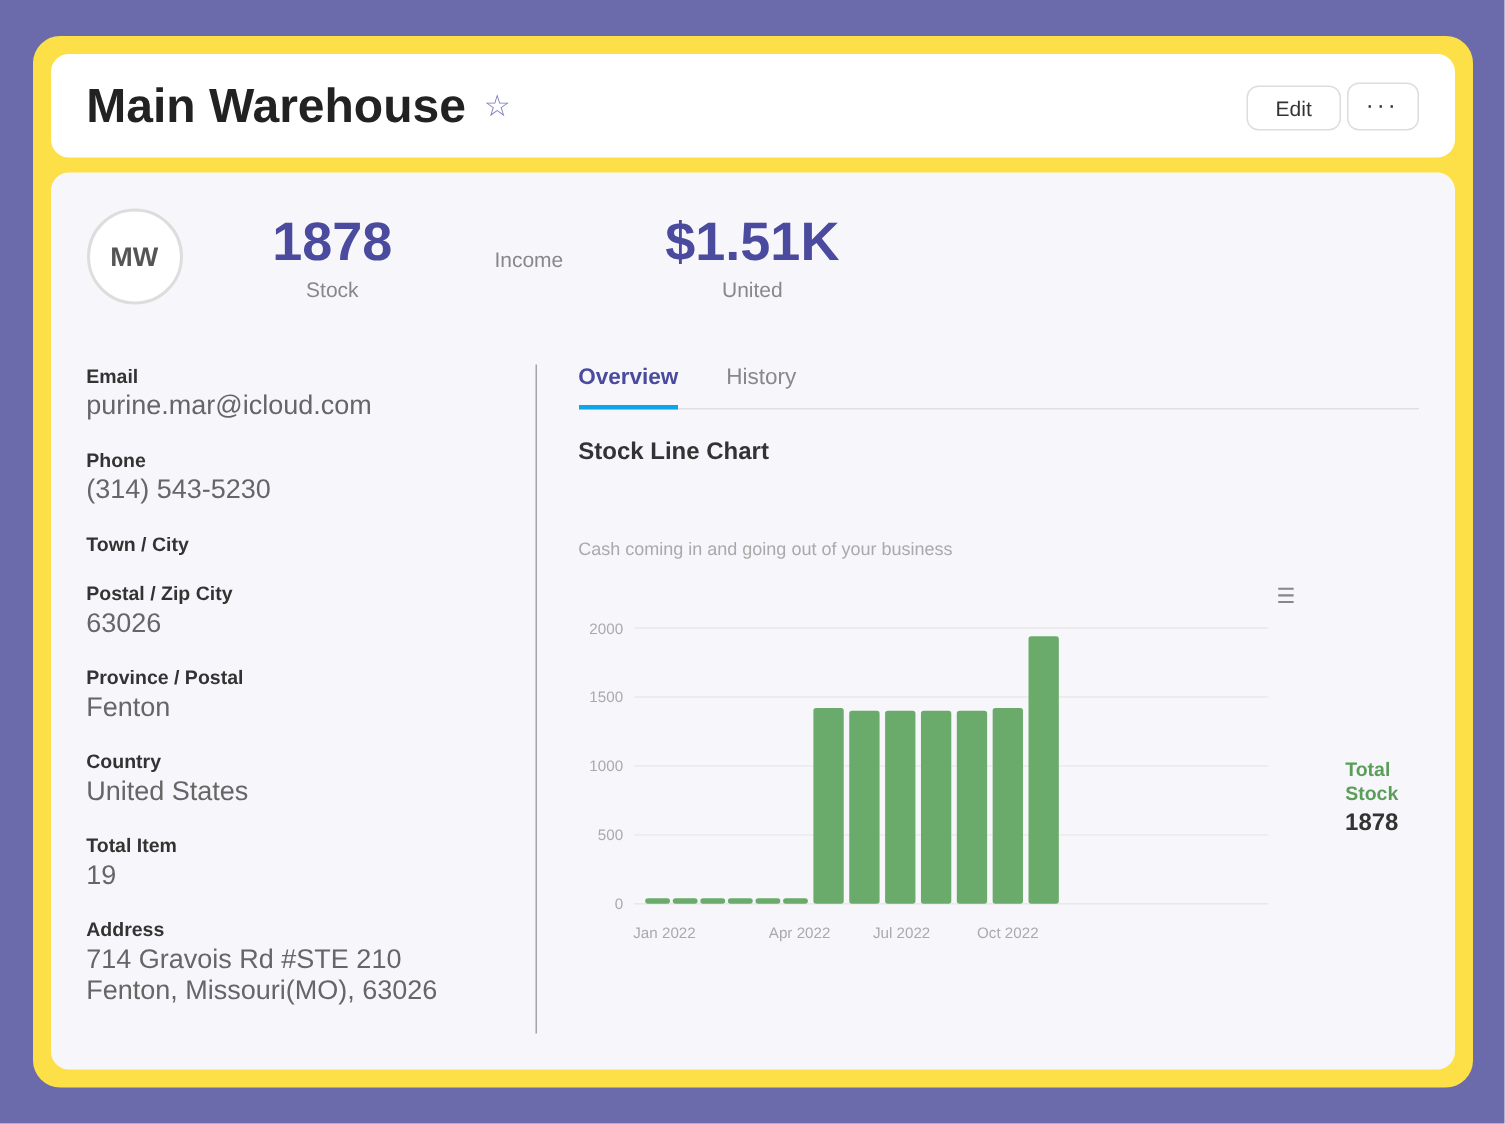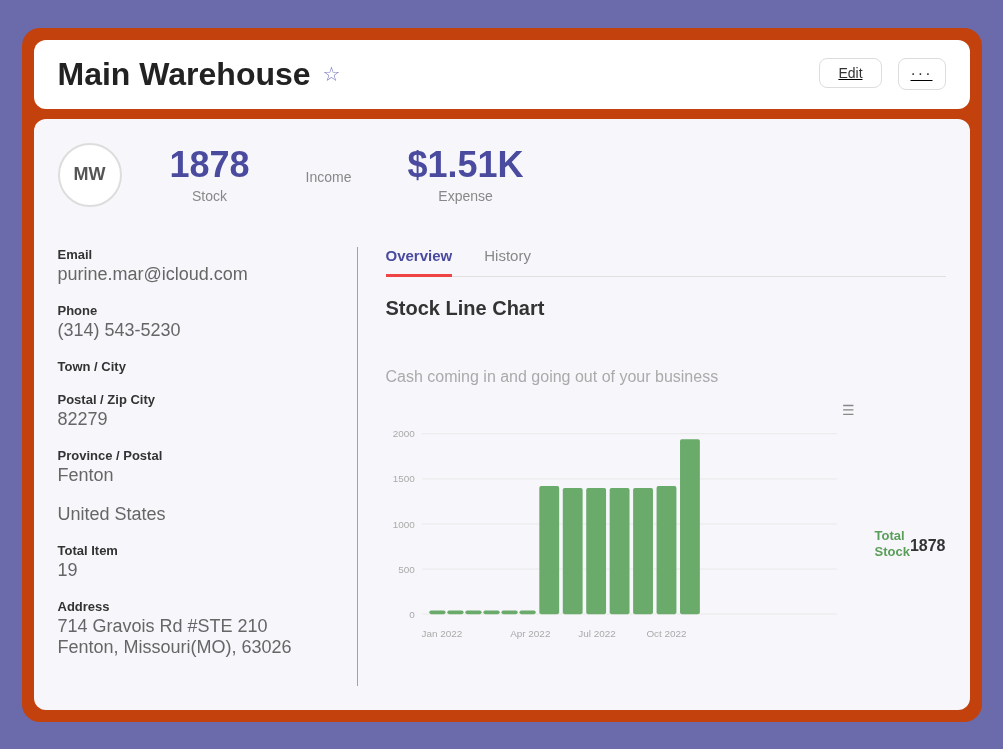--- a/index.html
+++ b/index.html
@@ -6,21 +6,21 @@
     body {
       font-family: -apple-system, BlinkMacSystemFont, 'Segoe UI', sans-serif;
       background: #6b6bab;
       display: flex;
       align-items: center;
       justify-content: center;
       min-height: 100vh;
       padding: 16px;
     }
     .outer-frame {
-      background: #c2410c;
+      background: #fde047;
       border-radius: 18px;
       padding: 12px;
       width: 960px;
       max-width: 100%;
     }
     .header-bar {
       background: white;
       border-radius: 12px;
       padding: 16px 24px;
       display: flex;
@@ -38,23 +38,22 @@
       font-weight: 600;
       color: #222;
     }
     .star-icon {
       color: #7b7bbf;
       font-size: 20px;
       cursor: pointer;
     }
     .header-right {
       display: flex;
-      align-items: flex-start;
-      gap: 16px;
-      text-decoration: underline;
+      align-items: flex-end;
+      gap: 4px;
     }
     .edit-btn {
       border: 1px solid #ddd;
       background: white;
       border-radius: 8px;
       padding: 6px 18px;
       font-size: 14px;
       color: #333;
       cursor: pointer;
     }
@@ -69,21 +68,21 @@
       letter-spacing: 2px;
     }
     .main-content {
       background: #f7f7fb;
       border-radius: 12px;
       padding: 24px;
     }
     .stats-row {
       display: flex;
       align-items: center;
-      gap: 0;
+      gap: 12px;
       margin-bottom: 40px;
     }
     .avatar {
       width: 64px;
       height: 64px;
       border-radius: 50%;
       border: 2px solid #ddd;
       display: flex;
       align-items: center;
       justify-content: center;
@@ -144,47 +143,47 @@
     .tab {
       font-size: 15px;
       padding-bottom: 10px;
       cursor: pointer;
       color: #888;
       border-bottom: 3px solid transparent;
       margin-bottom: -1px;
     }
     .tab.active {
       color: #4a4a9e;
-      border-bottom: 3px solid #ef4444;
+      border-bottom: 3px solid #0ea5e9;
       font-weight: 600;
     }
     .chart-title {
-      font-size: 20px;
+      font-size: 16px;
       font-weight: 600;
       color: #333;
       margin-bottom: 4px;
     }
     .chart-subtitle {
-      font-size: 16px;
+      font-size: 12px;
       color: #aaa;
       margin-bottom: 16px;
       margin-top: 48px;
     }
     .chart-area {
       position: relative;
       display: flex;
       gap: 12px;
     }
     .chart-svg-wrapper {
       flex: 1;
       position: relative;
     }
     .chart-legend {
       display: flex;
-      flex-direction: row;
+      flex-direction: column;
       align-items: center;
       justify-content: center;
       padding-left: 8px;
       min-width: 70px;
     }
     .legend-label {
       font-size: 13px;
       color: #5a9e5a;
       font-weight: 600;
       line-height: 1.2;
@@ -228,47 +227,48 @@
       </div>
       <div class="stat-item">
         <div class="stat-value">1878</div>
         <div class="stat-label">Stock</div>
       </div>
       <div class="stat-item">
         <div class="stat-label">Income</div>
       </div>
       <div class="stat-item">
         <div class="stat-value">$1.51K</div>
-        <div class="stat-label">Expense</div>
+        <div class="stat-label">United</div>
       </div>
     </div>
 
     <div class="body-row">
 
       <div class="left-panel">
         <div class="info-field">
           <div class="info-label">Email</div>
           <div class="info-value">purine.mar@icloud.com</div>
         </div>
         <div class="info-field">
           <div class="info-label">Phone</div>
           <div class="info-value">(314) 543-5230</div>
         </div>
         <div class="info-field">
           <div class="info-label">Town / City</div>
         </div>
         <div class="info-field">
           <div class="info-label">Postal / Zip City</div>
-          <div class="info-value">82279</div>
+          <div class="info-value">63026</div>
         </div>
         <div class="info-field">
           <div class="info-label">Province / Postal</div>
           <div class="info-value">Fenton</div>
         </div>
         <div class="info-field">
+          <div class="info-label">Country</div>
           <div class="info-value">United States</div>
         </div>
         <div class="info-field">
           <div class="info-label">Total Item</div>
           <div class="info-value">19</div>
         </div>
         <div class="info-field">
           <div class="info-label">Address</div>
           <div class="info-value">714 Gravois Rd #STE 210 Fenton, Missouri(MO), 63026</div>
         </div>

